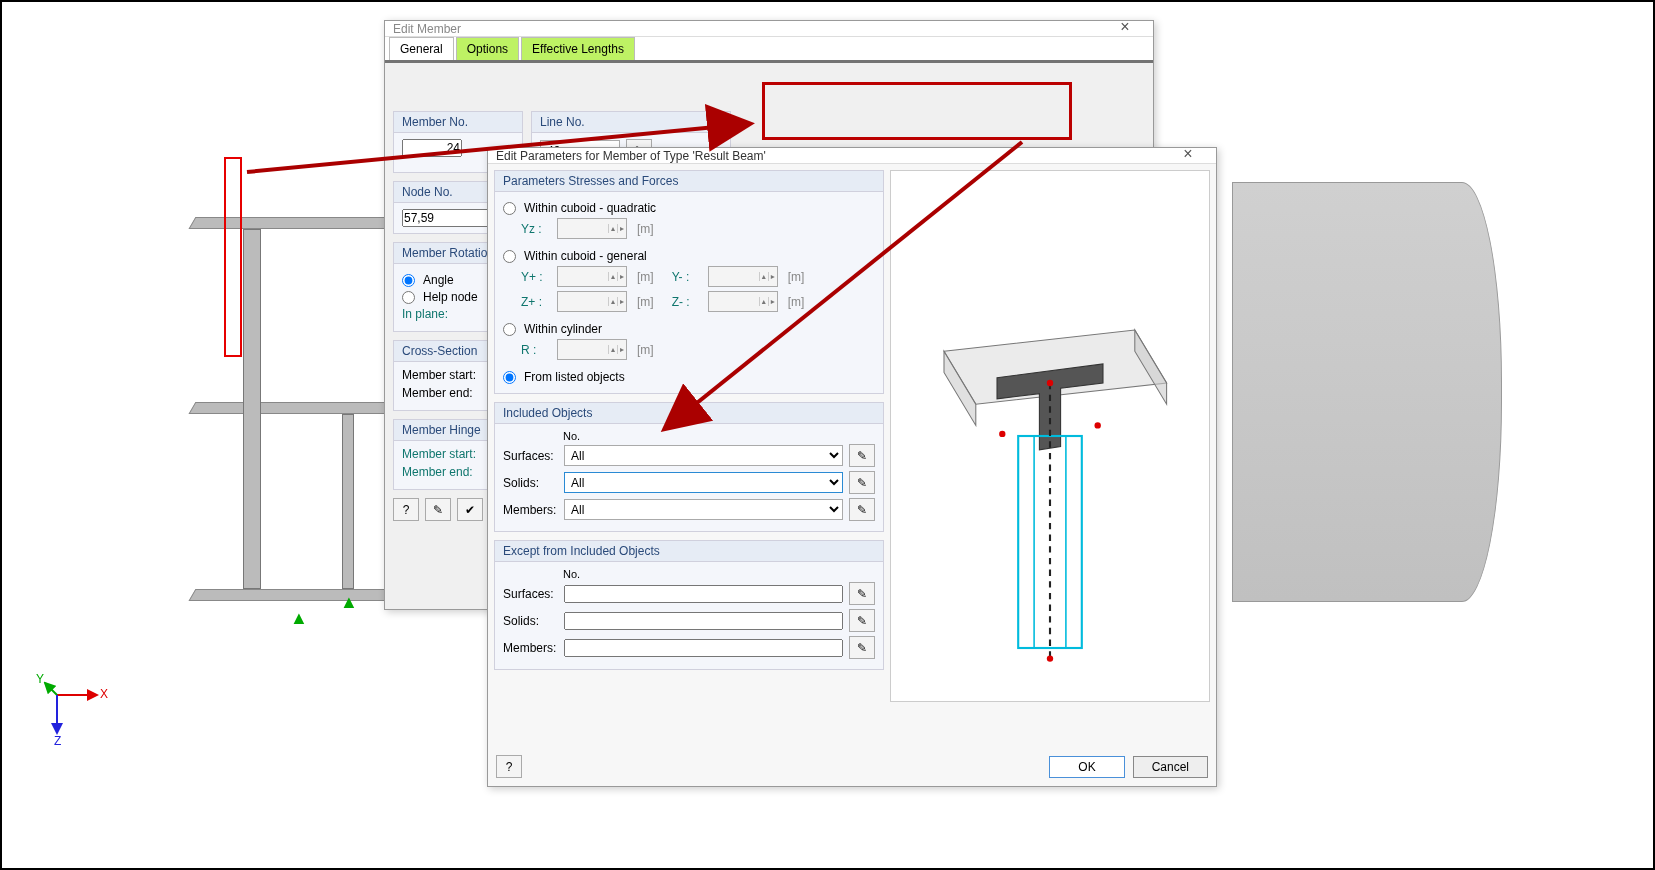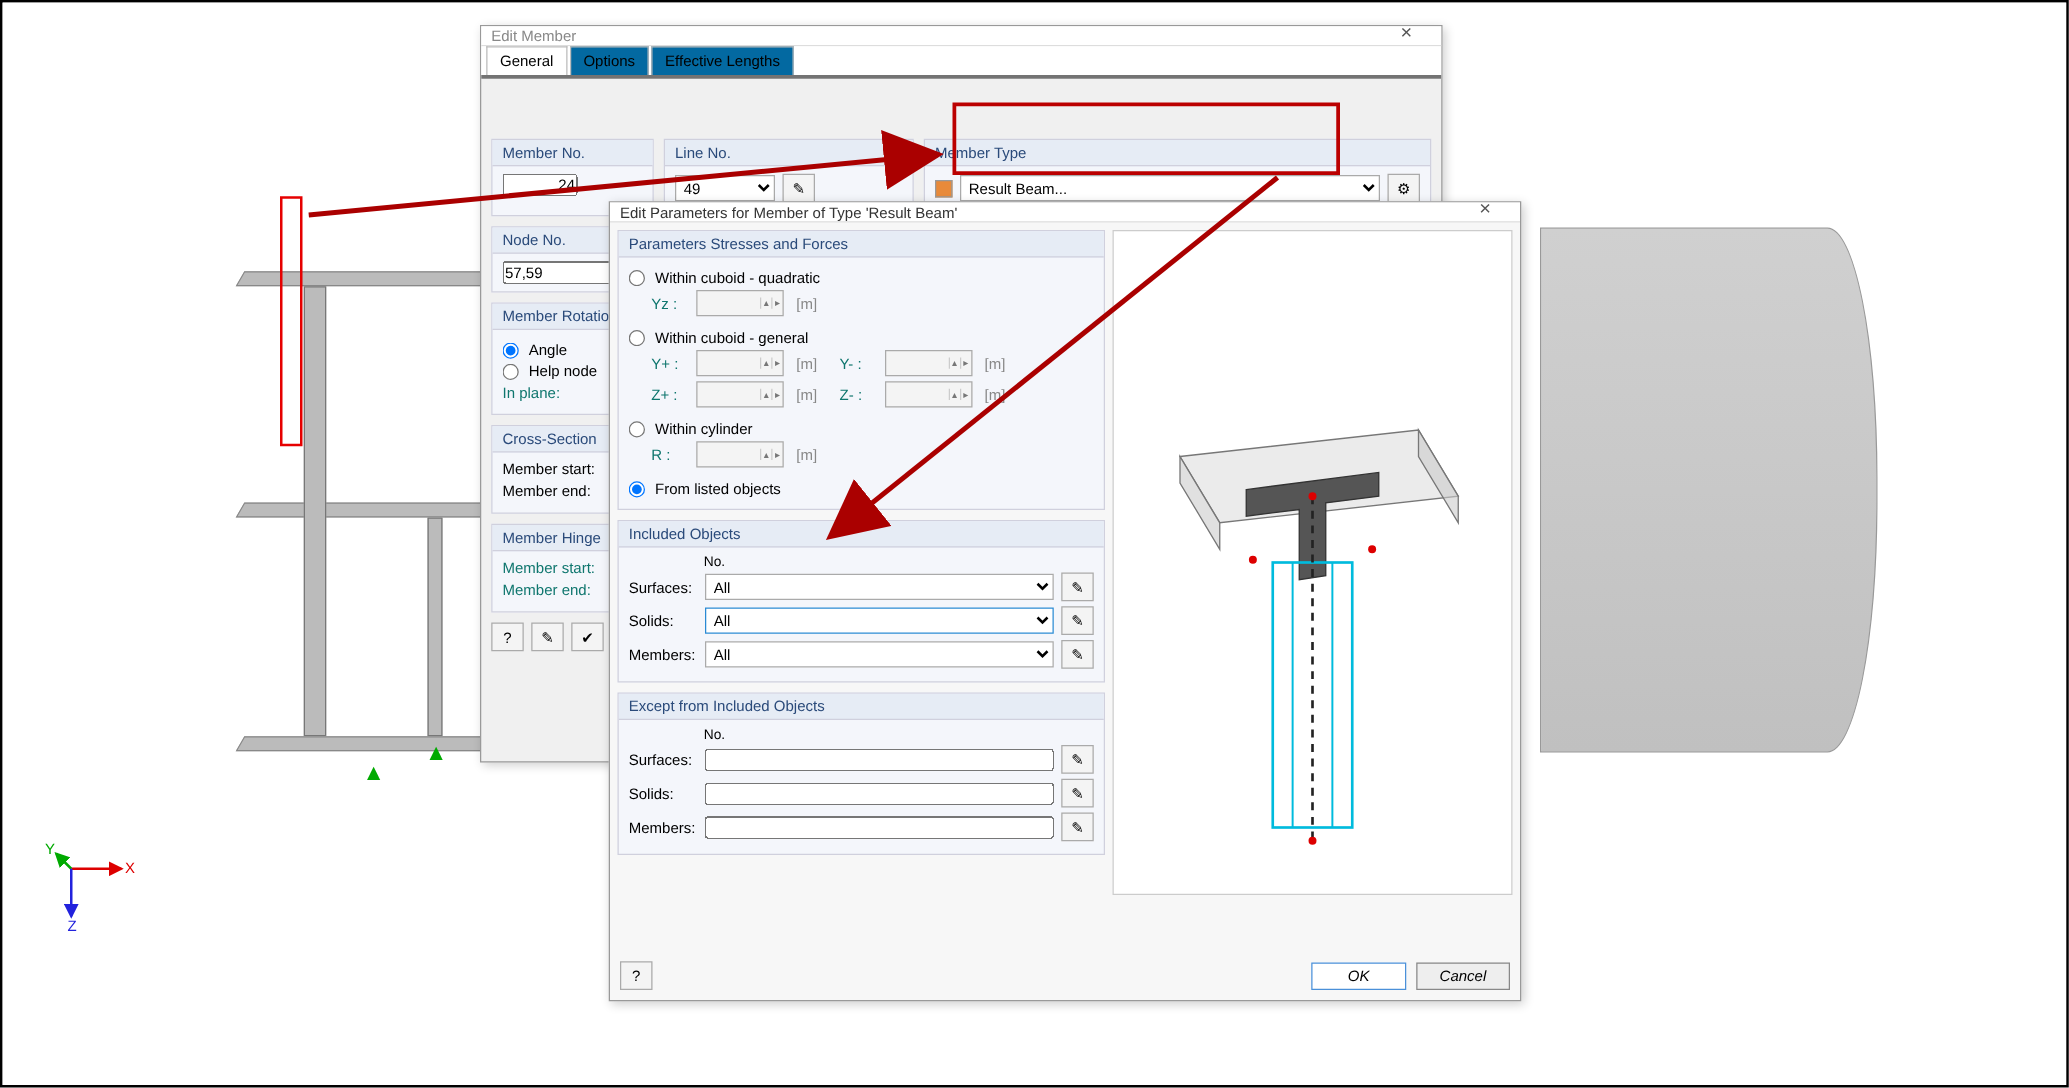--- a/index.html
+++ b/index.html
@@ -14,21 +14,21 @@
 
 
 .dialog { position: absolute; background: #f0f0f0; border: 1px solid #999; box-shadow: 2px 2px 8px rgba(0,0,0,0.2); }
 .titlebar { height: 16px; background: #fff; display: flex; align-items: flex-end; padding: 0 8px; color: #888; border-bottom: 1px solid #ddd; }
 .titlebar .title { flex: 1; }
 .titlebar .close { width: 40px; text-align: center; color: #555; font-size: 16px; cursor: default; }
 
 
 .edit-member { left: 382px; top: 18px; width: 770px; height: 590px; }
 .tabs { display: flex; background: #fff; padding-left: 4px; border-bottom: 3px solid #737373; }
-.tab { padding: 4px 10px; border: 1px solid #bbb; border-bottom: none; margin-right: 2px; background: #0369a1; cursor: default; }
+.tab { padding: 4px 10px; border: 1px solid #bbb; border-bottom: none; margin-right: 2px; background: #bef264; cursor: default; }
 .tab.active { background: #fff; }
 
 .panel { padding: 8px; }
 .group { border: 1px solid #d0d0dd; background: #f4f6fb; margin-bottom: 8px; }
 .group-title { background: #e6ecf5; color: #2a4a7a; padding: 3px 8px; border-bottom: 1px solid #d0d0dd; }
 .group-body { padding: 6px 8px; }
 
 .row { display: flex; align-items: center; gap: 6px; margin-bottom: 4px; }
 .row .unit { color: #888; margin-left: 4px; }
 select.field { border: 1px solid #aaa; background: #fff; height: 21px; padding: 1px 2px; }
@@ -40,30 +40,30 @@
 
 .iconbtn { width: 26px; height: 23px; border: 1px solid #aaa; background: #f4f4f4; display: inline-flex; align-items: center; justify-content: center; }
 
 .top-groups { display: flex; gap: 8px; margin-top: 40px; }
 .top-groups .group { flex: 1; }
 
 .radio-row { display: flex; align-items: center; gap: 4px; margin: 3px 0; }
 .radio-row input[type="radio"] { margin-right: 4px; }
 
 
-.edit-params { left: 485px; top: 159px; width: 730px; height: 640px; background: #f7f7f7; }
+.edit-params { left: 485px; top: 145px; width: 730px; height: 640px; background: #f7f7f7; }
 .edit-params .titlebar { color: #333; }
 .params-body { display: flex; padding: 6px; gap: 6px; }
 .params-left { width: 390px; }
 .params-right { flex: 1; border: 1px solid #ccc; background: #fff; display: flex; align-items: center; justify-content: center; }
 
 .disabled-text { color: #0f766e; }
 .no-head { font-size: 11px; padding-left: 60px; margin-bottom: 2px; }
 
-.btn { border: 1px solid #888; background: #eee; padding: 3px 18px; font-style: italic; }
+.btn { border: 1px solid #888; background: #eee; padding: 3px 18px; }
 .btn.primary { border: 1px solid #4a90d9; background: #fff; color: #000; }
 
 .bottom-bar { position: absolute; bottom: 8px; left: 8px; right: 8px; display: flex; align-items: center; }
 .bottom-bar .spacer { flex: 1; }
 
 
 .highlight-box { position: absolute; border: 3px solid #bb0000; pointer-events: none; }
 
 
 .arrow-overlay { position: absolute; left: 0; top: 0; width: 100%; height: 100%; pointer-events: none; }
@@ -138,28 +138,20 @@
           <input class="field readonly" style="width: 60px; text-align: right;" readonly="" value="24">
         </div>
       </div>
       <div class="group" style="flex:0 0 200px;">
         <div class="group-title">Line No.</div>
         <div class="group-body row">
           <select class="field" style="width:80px;"><option>49</option></select>
           <span class="iconbtn">✎</span>
         </div>
       </div>
-      <div class="group" style="flex:1;">
-        <div class="group-title">Member Type</div>
-        <div class="group-body row">
-          <span style="width:14px;height:14px;background:#e88a3a;border:1px solid #999;"></span>
-          <select class="field" style="flex:1;"><option>Result Beam...</option></select>
-          <span class="iconbtn">⚙</span>
-        </div>
-      </div>
     </div>
 
     <div class="group" style="width:130px;">
       <div class="group-title">Node No.</div>
       <div class="group-body"><input class="field" style="width: 95px;" value="57,59"></div>
     </div>
 
     <div class="group">
       <div class="group-title">Member Rotation</div>
       <div class="group-body">

